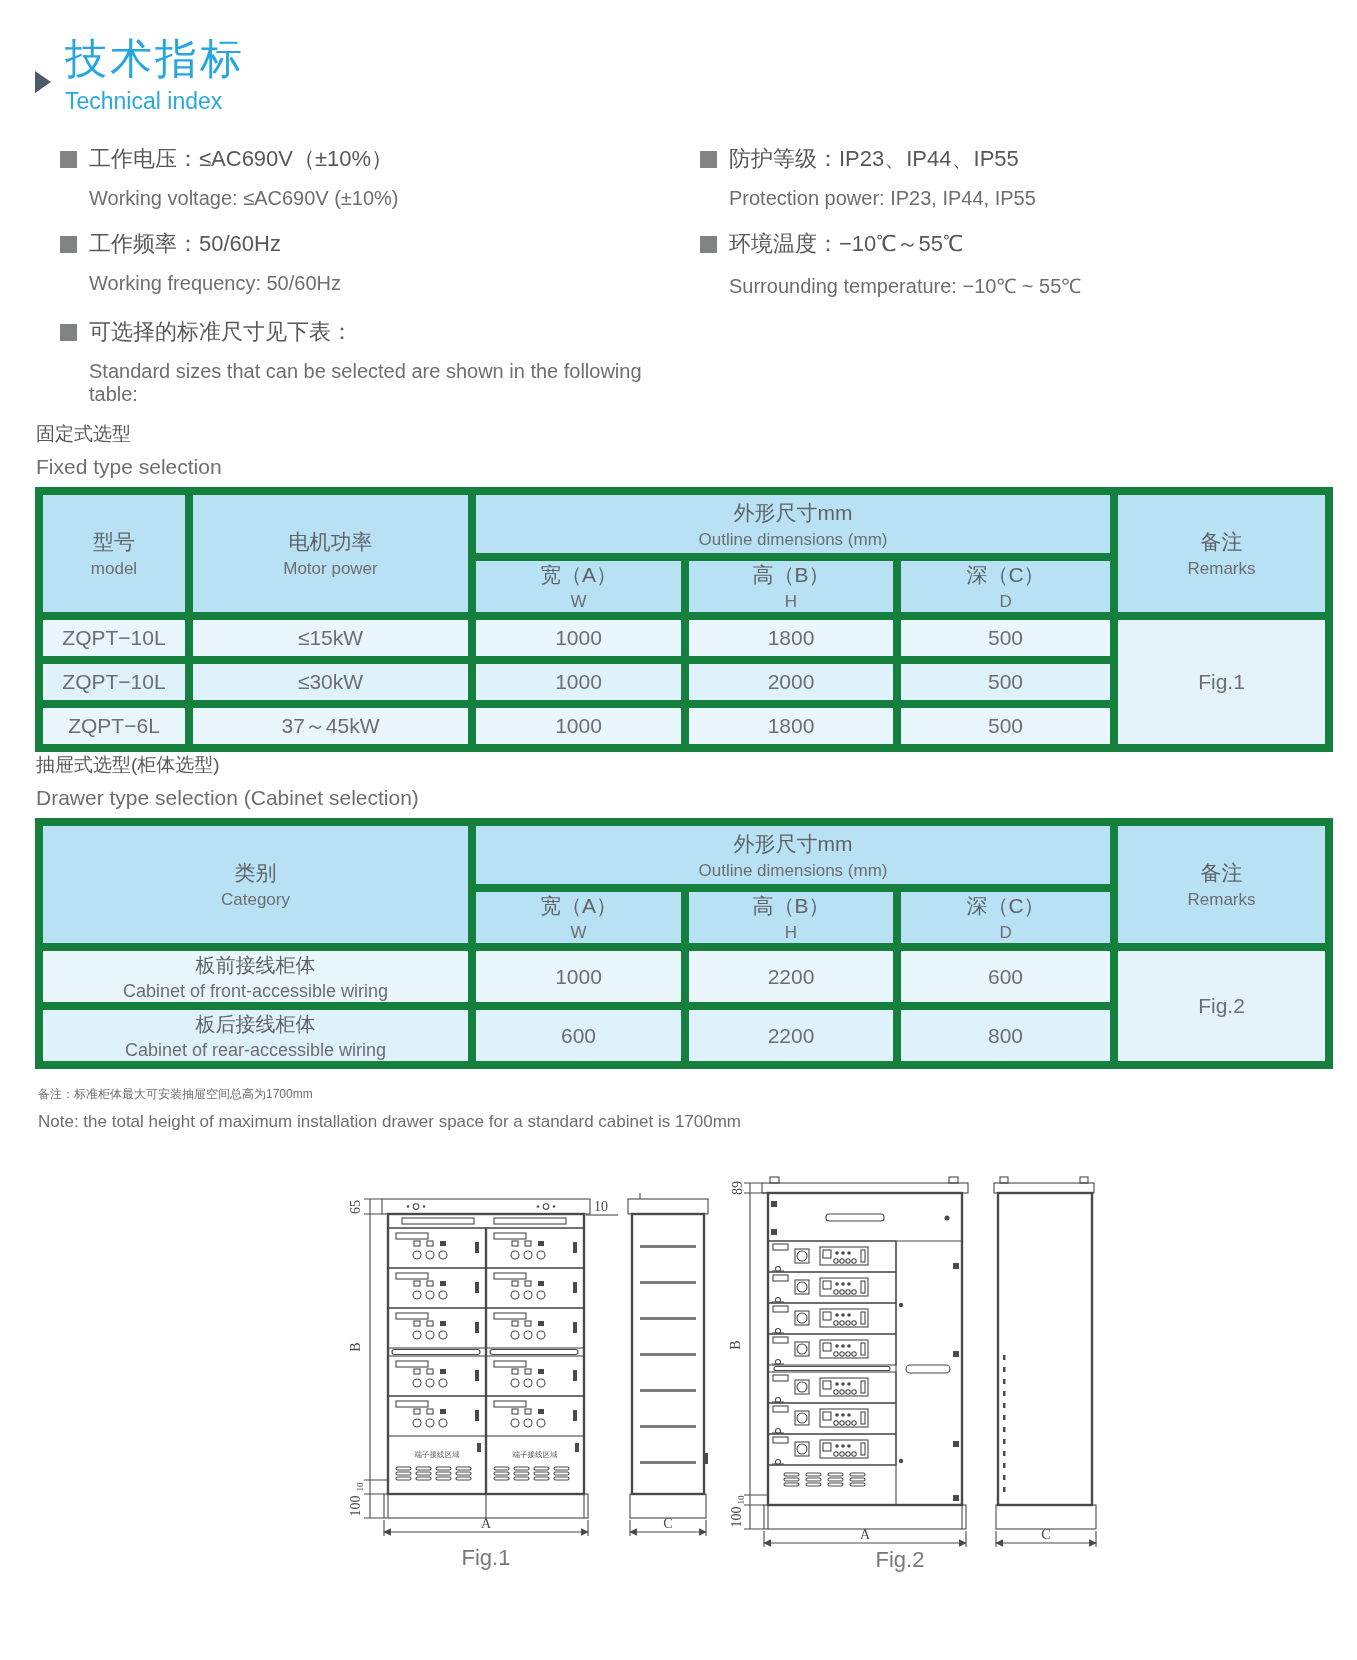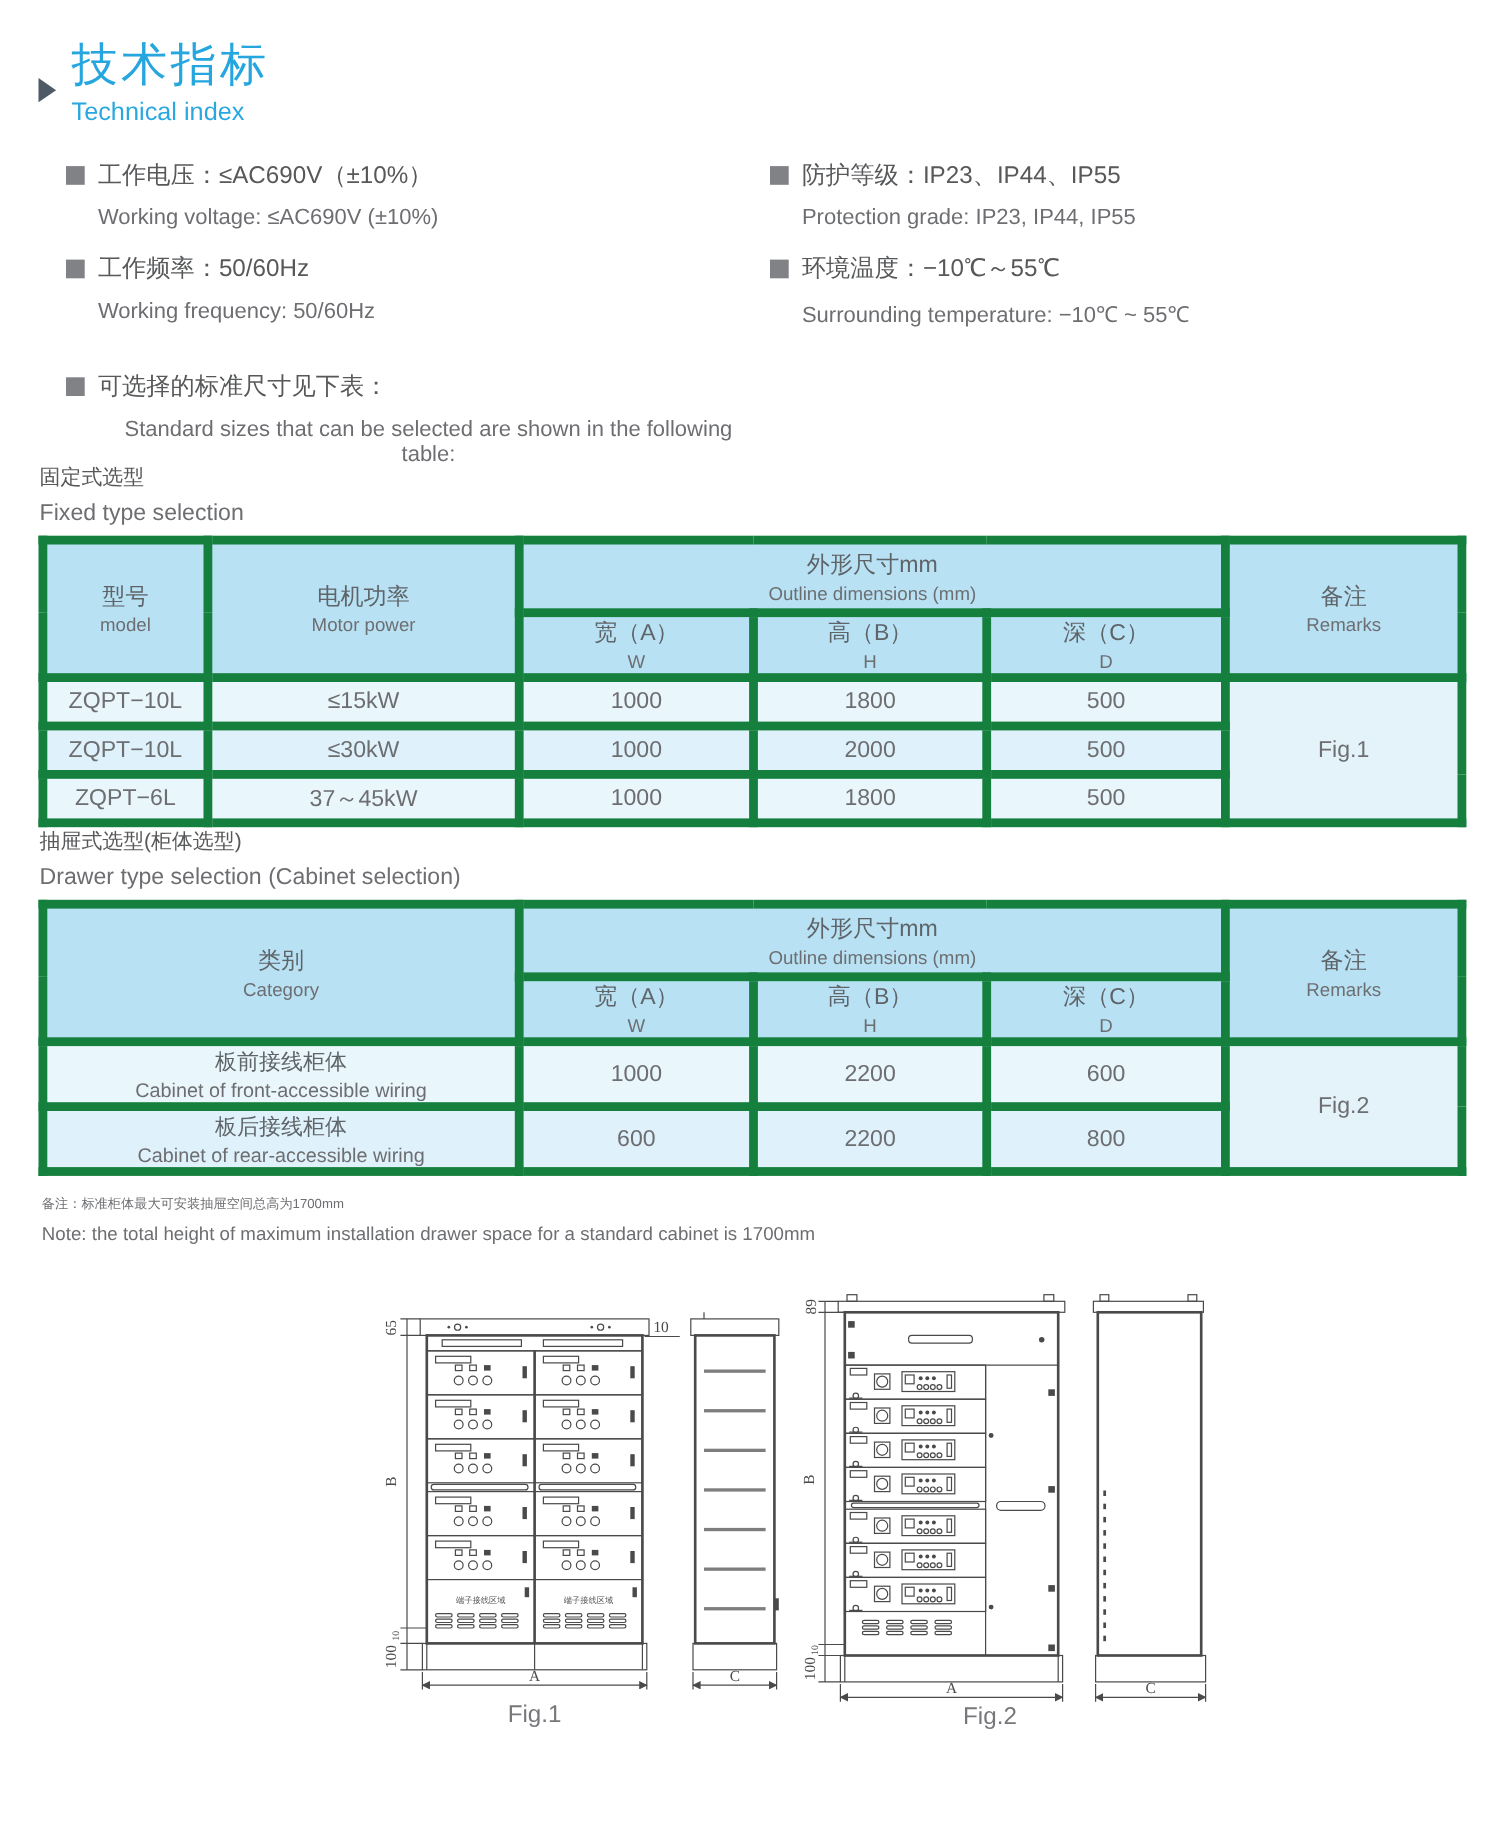--- a/index.html
+++ b/index.html
@@ -13,21 +13,21 @@
   h1.title{margin:0;font-size:42px;font-weight:400;color:#25A6DF;letter-spacing:3px;line-height:1.1;}
   .subtitle{font-size:23px;color:#29A8DF;margin-top:6px;}
 
   
   .spec-col{position:absolute;top:144px;}
   .spec-col.left{left:60px;width:630px;}
   .spec-col.right{left:700px;width:650px;}
   .spec-cn{display:flex;align-items:center;font-size:22px;color:#57585A;margin-bottom:13px;}
   .bullet{width:17px;height:17px;background:#808285;margin-right:12px;flex:none;}
   .spec-en{font-size:20px;color:#6D6E71;margin:0 0 19px 29px;}
-  .gap{margin-top:41px;text-align:center;}
+  .gap{margin-top:22px;}
 
   
   .section-label{position:absolute;left:36px;}
   #sec1{top:421px;} #sec2{top:752px;}
   .sec-cn{font-size:19px;color:#57585A;margin-bottom:8px;}
   .sec-en{font-size:21px;color:#6D6E71;}
 
   
   table.spec-table{position:absolute;left:35px;width:1290px;border-collapse:collapse;table-layout:fixed;}
   #table1{top:487px;} #table2{top:818px;}
@@ -98,21 +98,21 @@
       <div class="spec-en">Standard sizes that can be selected are shown in the following table:</div>
     </div>
   </div>
 
   <div class="spec-col right">
     <div class="spec-item">
       <div class="spec-cn">
           <span class="bullet"></span>
           <span>防护等级：IP23、IP44、IP55</span>
         </div>
-      <div class="spec-en">Protection grade: IP23, IP44, IP55</div>
+      <div class="spec-en">Protection power: IP23, IP44, IP55</div>
     </div>
     <div class="spec-item">
       <div class="spec-cn">
           <span class="bullet"></span>
           <span>环境温度：−10℃～55℃</span>
         </div>
       <div class="spec-en">Surrounding temperature: −10℃ ~ 55℃</div>
     </div>
   </div>
 

